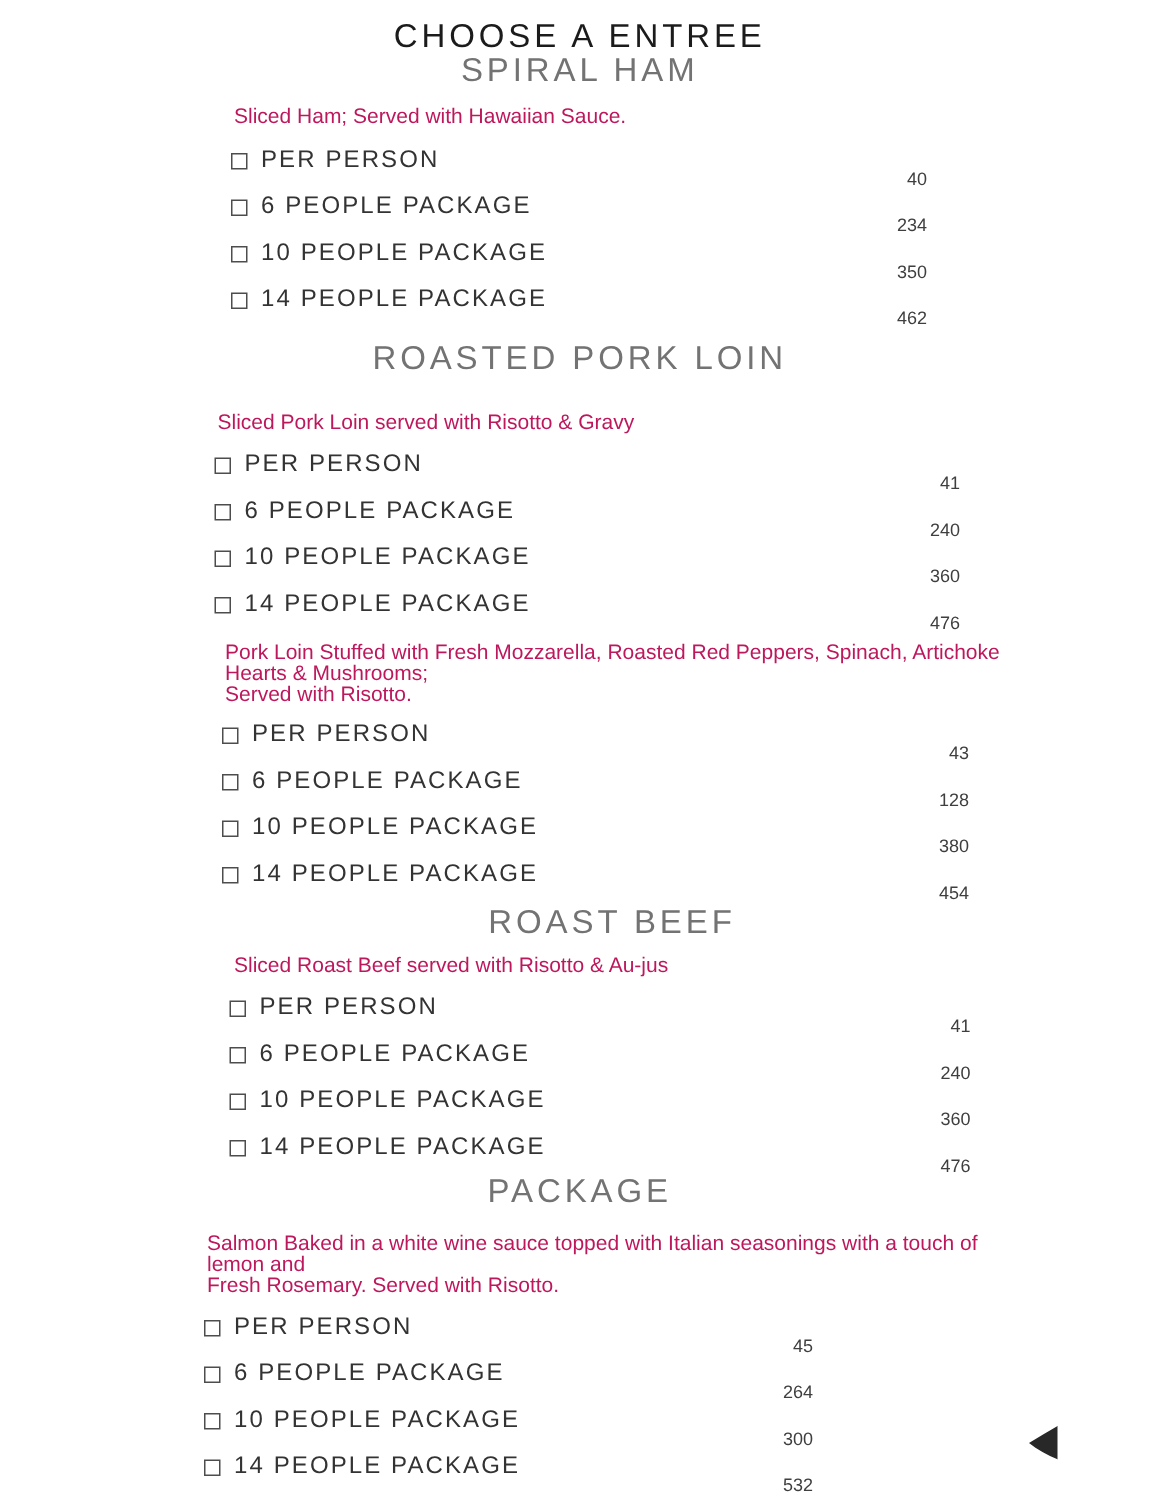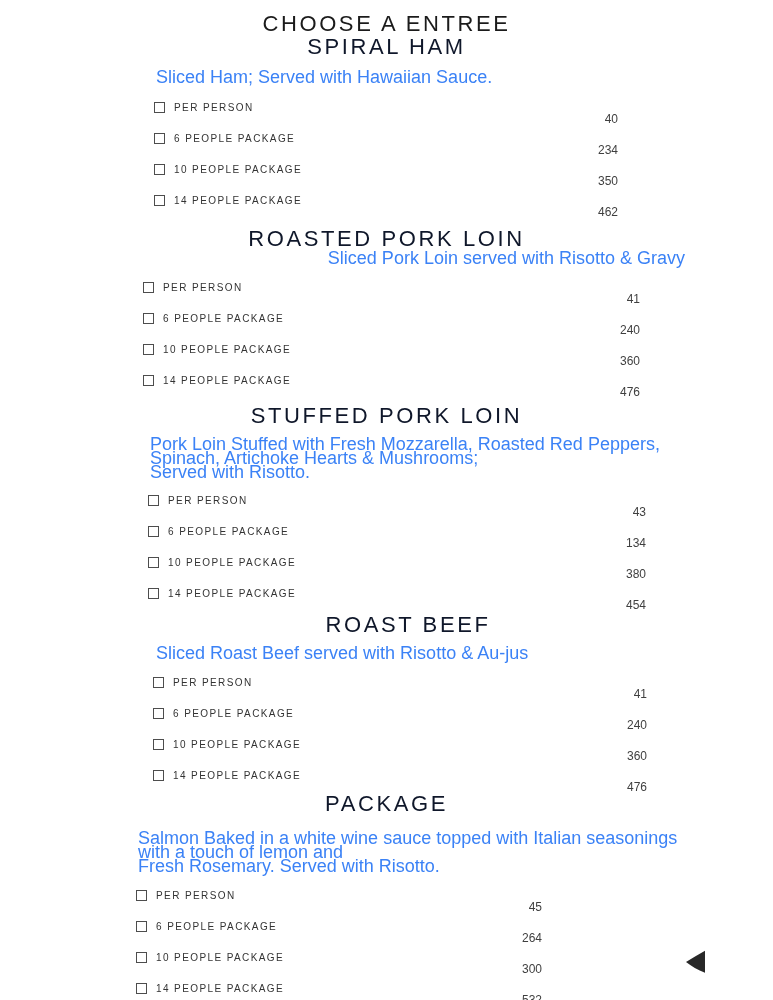--- a/index.html
+++ b/index.html
@@ -21,28 +21,28 @@
     font-weight:500;
     letter-spacing:2.6px;
     color:#1b1b1b;
   }
   .section-title {
     text-align:center;
     font-size:22px;
     line-height:24px;
     font-weight:500;
     letter-spacing:2.6px;
-    color:#0f172a;
+    color:#737373;
   }
   .menu-section { position:relative; width:100%; }
   .section-desc {
     white-space:pre-line;
-    font-size:18px;
+    font-size:14px;
     line-height:14px;
-    color:#3b82f6;
+    color:#be185d;
     padding-left:var(--desc-indent);
     padding-right:20px;
   }
   .options { }
   .option-row {
     position:relative;
     display:flex;
     align-items:center;
     height:14px;
     margin-bottom:17px;
@@ -51,21 +51,21 @@
   }
   .checkbox {
     display:inline-block;
     width:11px; height:11px;
     border:1px solid #4d4d4d;
     background:#ffffff;
     margin-right:9px;
     flex:0 0 auto;
   }
   .option-label {
-    font-size:10px;
+    font-size:16px;
     letter-spacing:1.4px;
     font-weight:500;
     color:#333333;
     text-transform:uppercase;
   }
   .price {
     position:absolute;
     right:var(--price-right);
     top:12px;
     font-size:12px;
@@ -75,21 +75,21 @@
   
   .s1 { --indent:86px; --desc-indent:88px; --price-right:87px; }
   .s2 { --indent:75px; --desc-indent:77px; --price-right:65px; }
   .s3 { --indent:80px; --desc-indent:82px; --price-right:59px; }
   .s4 { --indent:85px; --desc-indent:88px; --price-right:58px; }
   .s5 { --indent:68px; --desc-indent:70px; --price-right:163px; }
 
   .s1 .section-desc { margin-top:11px; }
   .s1 .options      { margin-top:16px; }
   .s2 .section-title{ margin-top:20px; }
-  .s2 .section-desc { margin-top:0;text-align:right; }
+  .s2 .section-desc { margin-top:23px; }
   .s2 .options      { margin-top:15px; }
   .s3 .section-title{ margin-top:7px; }
   .s3 .section-desc { margin-top:9px; }
   .s3 .options      { margin-top:14px; }
   .s4 .section-title{ margin-top:-4px;padding-left:43px; }
   .s4 .section-desc { margin-top:9px; }
   .s4 .options      { margin-top:15px; }
   .s5 .section-title{ margin-top:-7px; }
   .s5 .section-desc { margin-top:15px; }
   .s5 .options      { margin-top:15px; }
@@ -157,33 +157,32 @@
       </div>
       <div class="option-row">
         <span class="checkbox"></span>
         <span class="option-label">14 PEOPLE PACKAGE</span>
         <span class="price">476</span>
       </div>
     </div>
   </section>
 
   <section class="menu-section s3">
-    <h2 class="section-title">STUFFED PORK LOIN</h2>
     <p class="section-desc">Pork Loin Stuffed with Fresh Mozzarella, Roasted Red Peppers, Spinach, Artichoke Hearts &amp; Mushrooms;
 Served with Risotto.</p>
     <div class="options">
       <div class="option-row">
         <span class="checkbox"></span>
         <span class="option-label">PER PERSON</span>
         <span class="price">43</span>
       </div>
       <div class="option-row">
         <span class="checkbox"></span>
         <span class="option-label">6 PEOPLE PACKAGE</span>
-        <span class="price">134</span>
+        <span class="price">128</span>
       </div>
       <div class="option-row">
         <span class="checkbox"></span>
         <span class="option-label">10 PEOPLE PACKAGE</span>
         <span class="price">380</span>
       </div>
       <div class="option-row">
         <span class="checkbox"></span>
         <span class="option-label">14 PEOPLE PACKAGE</span>
         <span class="price">454</span>

